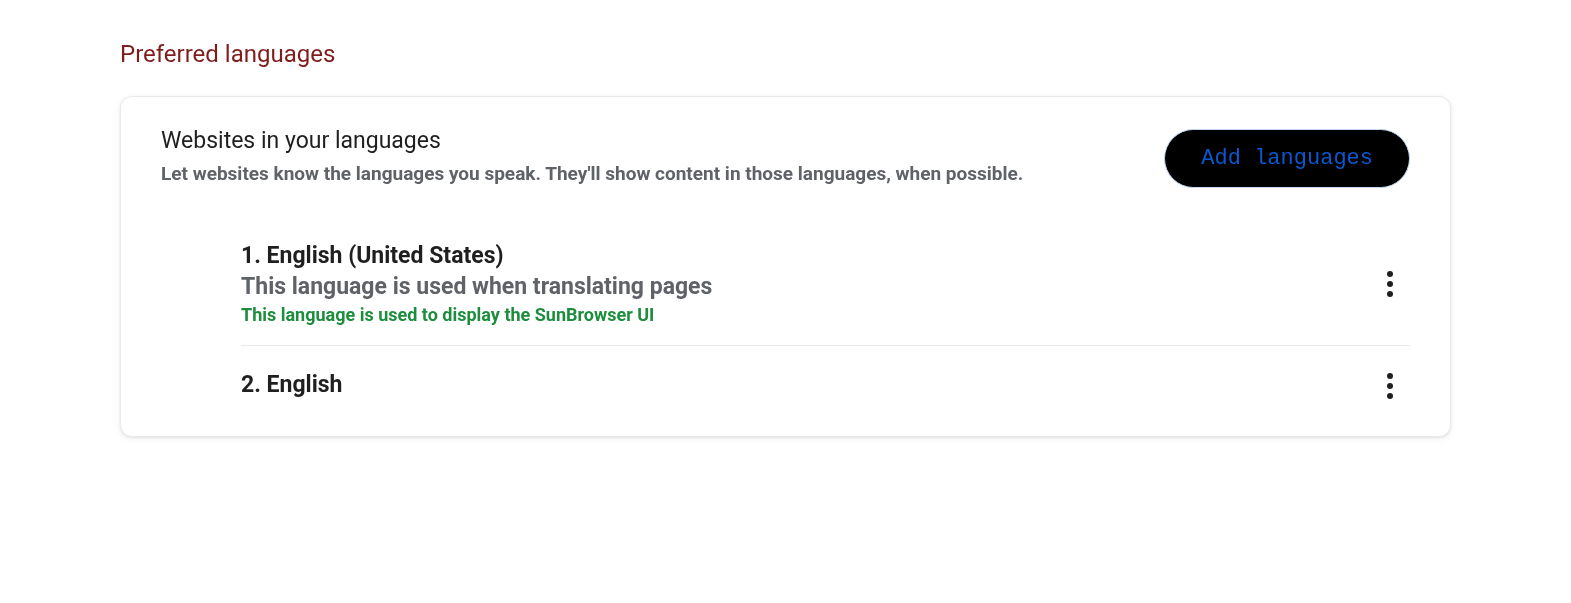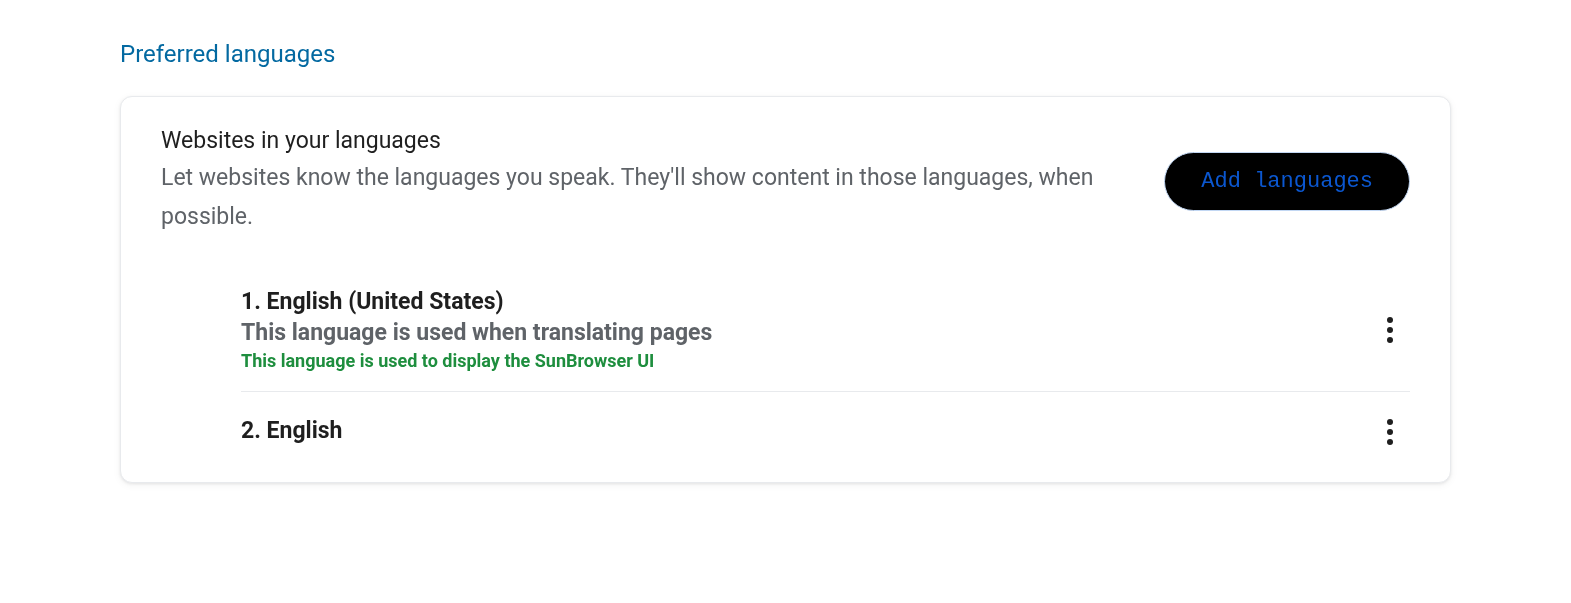--- a/index.html
+++ b/index.html
@@ -12,21 +12,21 @@
       font-family: "Segoe UI", -apple-system, BlinkMacSystemFont, Roboto, sans-serif;
       background: #ffffff;
       padding: 40px 120px;
       font-size: 23px;
       color: #1f1f1f;
     }
 
     .section-title {
       font-size: 24px;
       font-weight: 400;
-      color: #0369a1;
+      color: #7f1d1d;
       margin-bottom: 28px;
     }
 
     .card {
       background: #ffffff;
       border: 1px solid #e8eaed;
       border-radius: 12px;
       box-shadow: 0 1px 3px rgba(0, 0, 0, 0.08), 0 2px 8px rgba(0, 0, 0, 0.05);
       padding: 30px 40px 10px 40px;
     }
@@ -44,22 +44,22 @@
     }
 
     .card-subtitle {
       font-size: 23px;
       font-weight: 400;
       color: #1f1f1f;
       margin-bottom: 4px;
     }
 
     .card-description {
-      font-size: 23px;
-      font-weight: 400;
+      font-size: 19px;
+      font-weight: 700;
       color: #5f6368;
       line-height: 1.7;
       max-width: 980px;
     }
 
     .add-button {
       background: #000000;
       border: 1px solid #c2d7f3;
       border-radius: 999px;
       color: #0b57d0;

